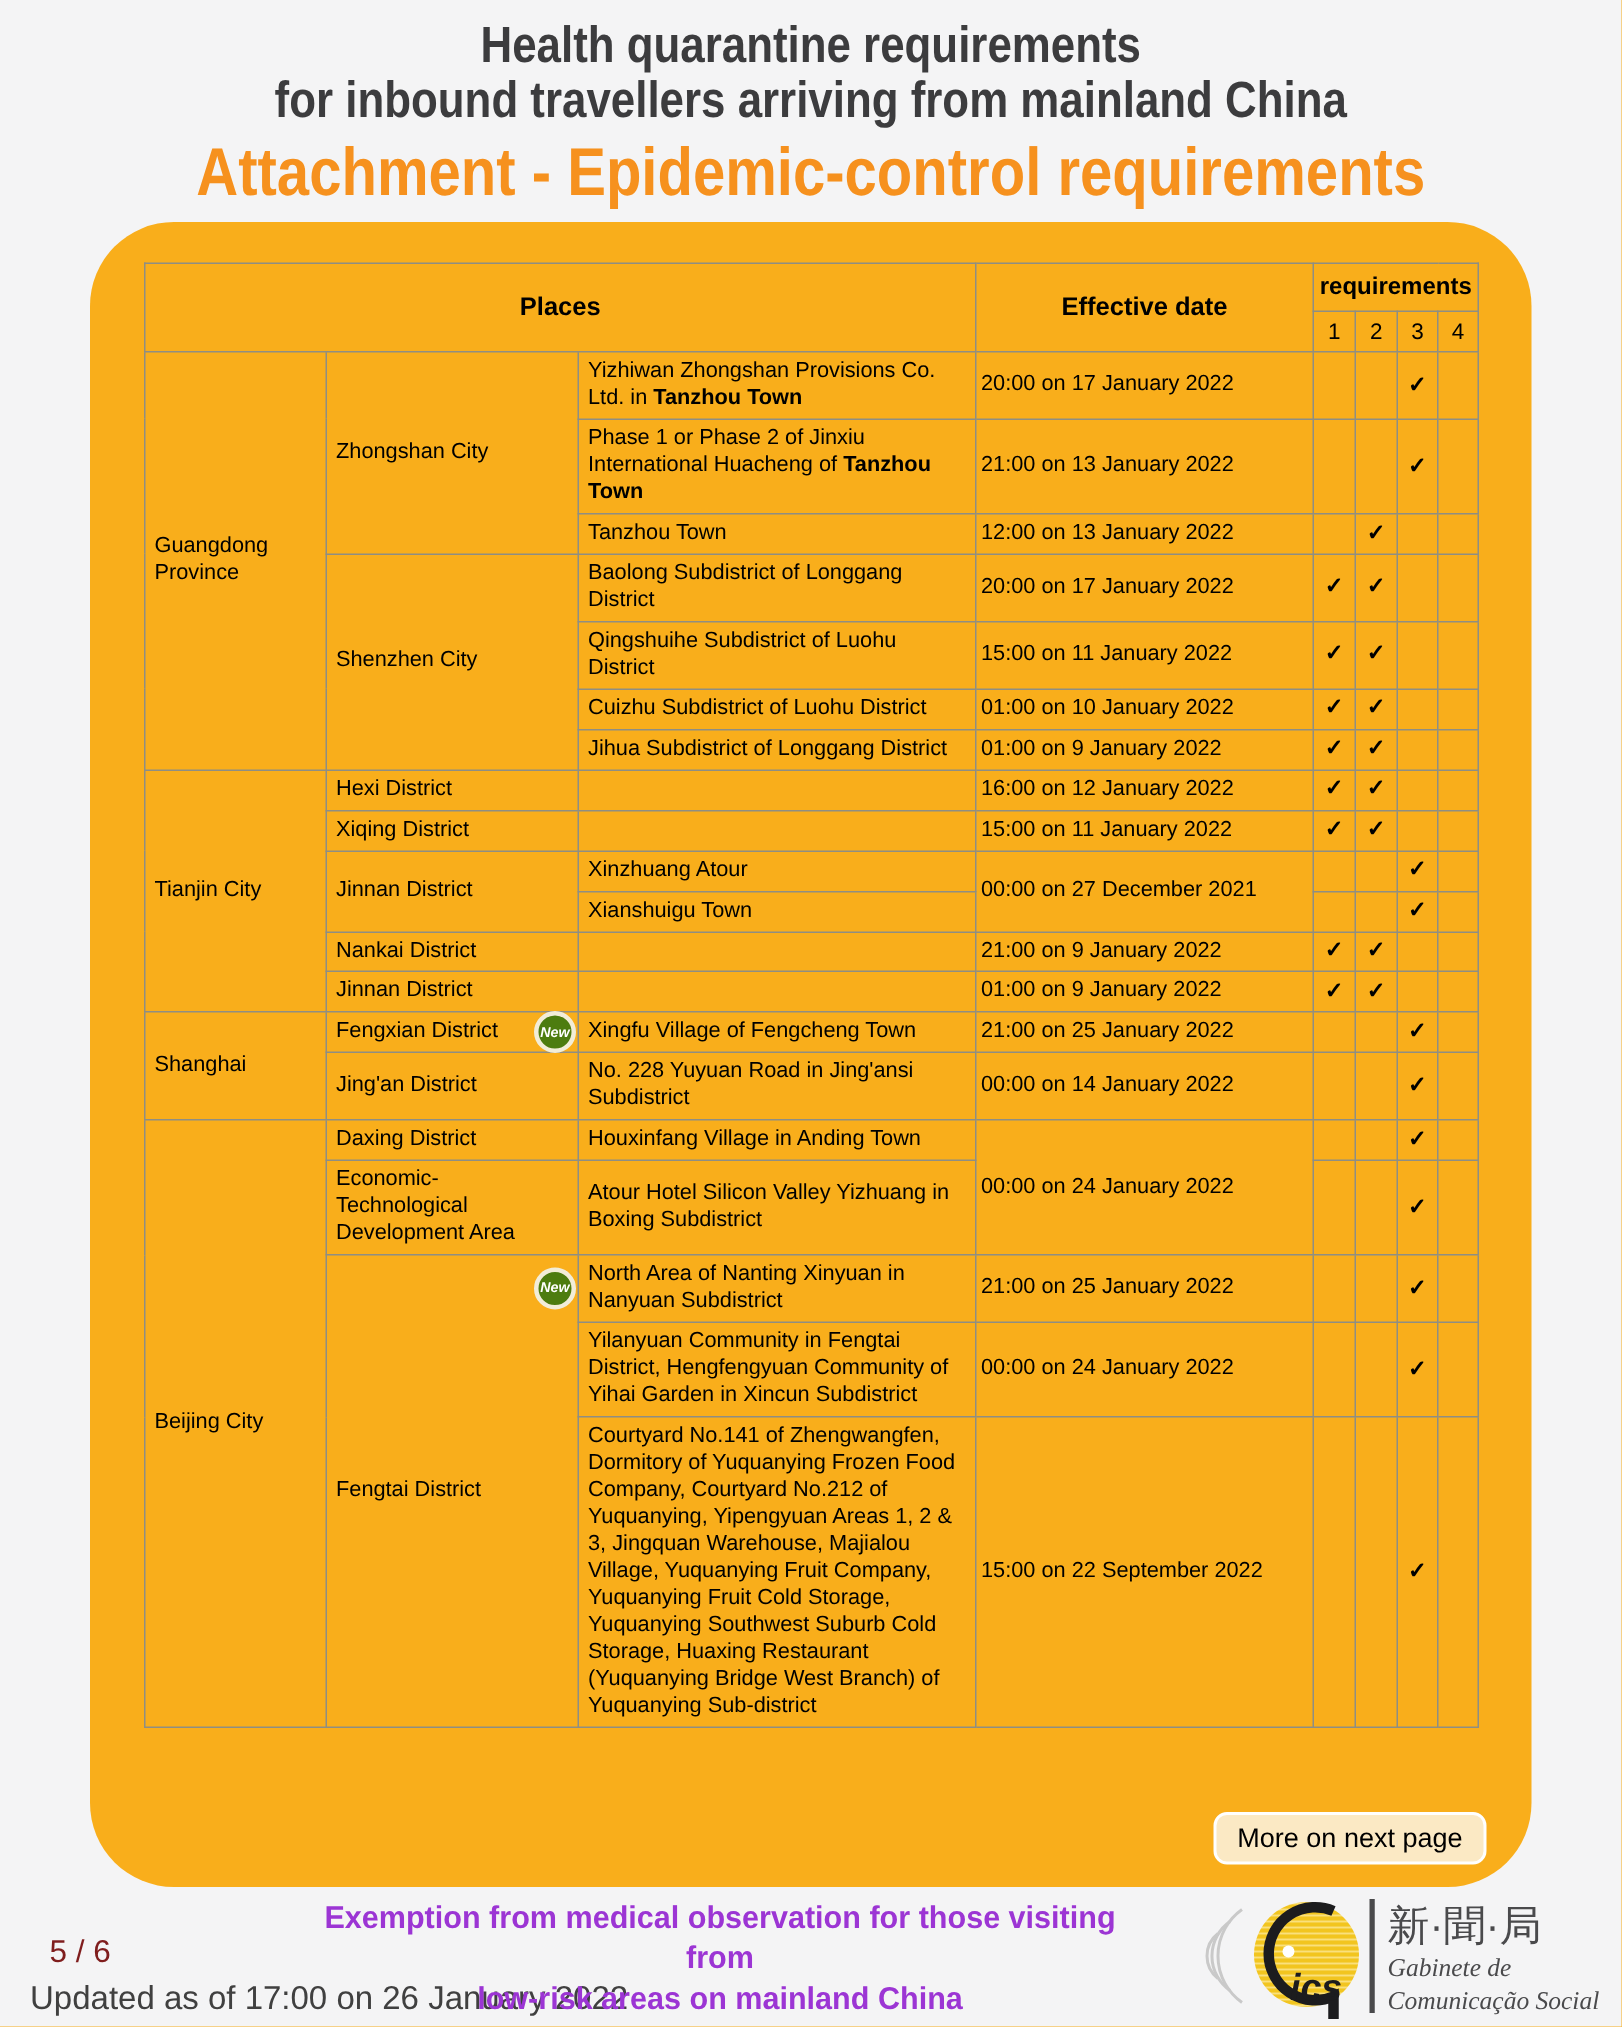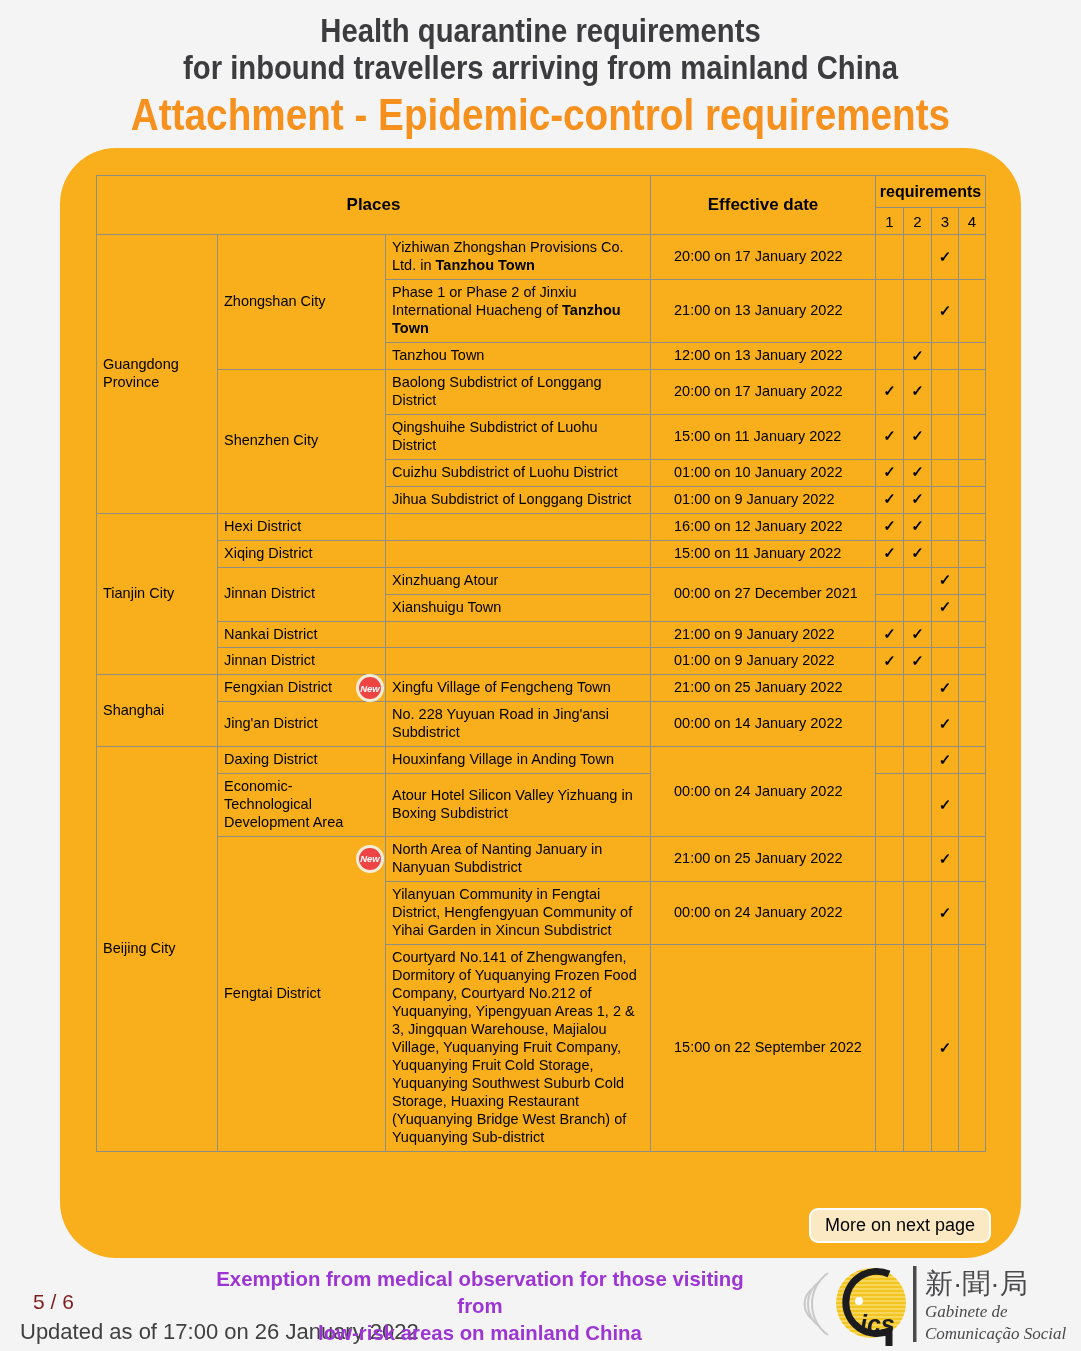--- a/index.html
+++ b/index.html
@@ -16,27 +16,27 @@
          background:#F9AE1B;border-radius:56px}
 
   
   table{border-collapse:collapse;position:absolute;left:36px;top:27px;table-layout:fixed;width:889px}
   th,td{border:1px solid #8E8E84;color:#000;vertical-align:middle;word-wrap:break-word}
   th{font-weight:bold;text-align:center;padding:2px}
   .th-places,.th-date{font-size:17px}
   .th-req{font-size:16px;height:32px}
   .th-num{font-size:15px;font-weight:normal;height:27px}
   td{font-size:14.5px;line-height:1.24;padding:4px 6px;text-align:left}
-  td.col-date{padding-left:23px}
+  td.col-date{padding-left:3px}
   td.req{text-align:center;padding:2px;font-size:15px;font-weight:bold}
   td.col-place,td.col-district{position:relative}
 
   
   .badge{position:absolute;top:50%;transform:translateY(-50%);width:28px;height:28px;border-radius:50%;
-         background:#ef4444;border:3px solid #F2EDD8;color:#fff;font-size:9.5px;font-style:italic;font-weight:bold;
+         background:#4d7c0f;border:3px solid #F2EDD8;color:#fff;font-size:9.5px;font-style:italic;font-weight:bold;
          display:flex;align-items:center;justify-content:center;z-index:2}
   .badge-right{right:1px}
   .badge-left{left:-30px}
 
   
   .more-btn{position:absolute;right:30px;bottom:15px;background:#FBE9C4;border:2px solid #FFFFFF;
             border-radius:9px;padding:5px 14px;color:#000000;font-size:18px;cursor:pointer}
 
   
   .footer{position:absolute;left:0;top:1258px;width:1081px;height:93px}
@@ -227,21 +227,21 @@
         <tr>
           <td class="col-district"><span>Economic-Technological Development Area</span></td>
           <td class="col-place"><span>Atour Hotel Silicon Valley Yizhuang in Boxing Subdistrict</span></td>
           <td class="req"></td>
           <td class="req"></td>
           <td class="req">✓</td>
           <td class="req"></td>
         </tr>
         <tr>
           <td class="col-district" rowspan="3"><span>Fengtai District</span></td>
-          <td class="col-place"><span>North Area of Nanting January in Nanyuan Subdistrict</span><span class="badge badge-left">New</span></td>
+          <td class="col-place"><span>North Area of Nanting Xinyuan in Nanyuan Subdistrict</span><span class="badge badge-left">New</span></td>
           <td class="col-date"><span>21:00 on 25 January 2022</span></td>
           <td class="req"></td>
           <td class="req"></td>
           <td class="req">✓</td>
           <td class="req"></td>
         </tr>
         <tr>
           <td class="col-place"><span>Yilanyuan Community in Fengtai District, Hengfengyuan Community of Yihai Garden in Xincun Subdistrict</span></td>
           <td class="col-date"><span>00:00 on 24 January 2022</span></td>
           <td class="req"></td>

